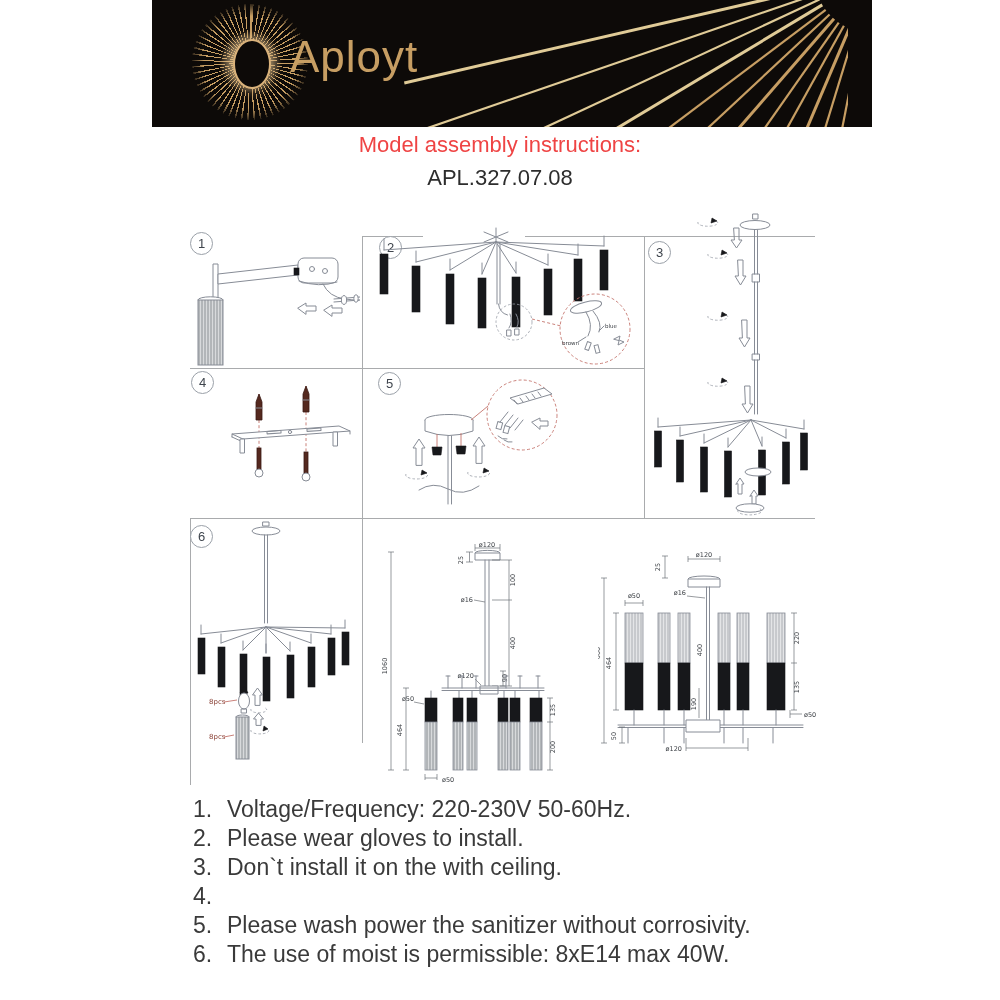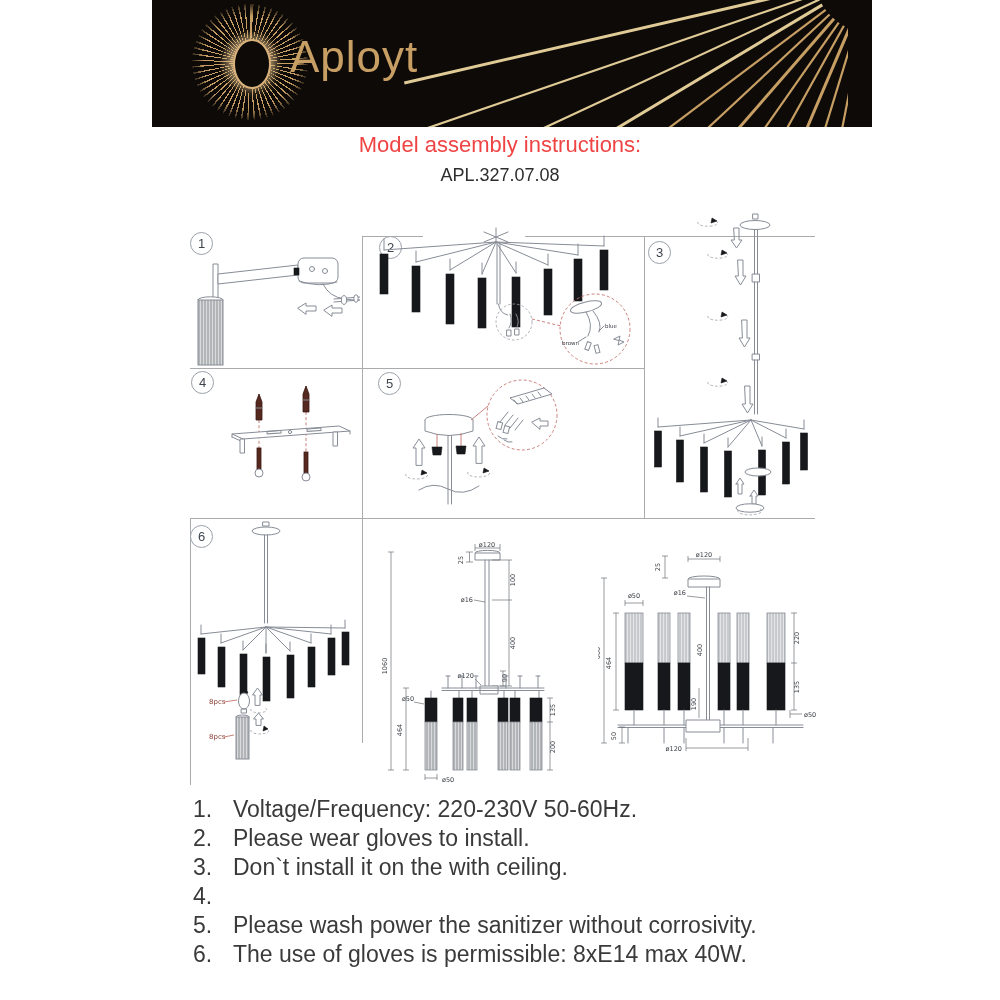--- a/index.html
+++ b/index.html
@@ -11,21 +11,21 @@
     background:
       radial-gradient(circle, rgba(13,10,8,0) 56%, #0d0a08 74%),
       radial-gradient(circle, rgba(240,210,160,0.75) 15%, rgba(240,210,160,0) 38%),
       repeating-conic-gradient(from 2deg,#c79e63 0deg 1.6deg, rgba(13,10,8,0) 1.6deg 6.4deg);}
   .sun-core{position:absolute;left:81px;top:39px;width:34px;height:46px;background:#0d0a08;
     border:2px solid #d9b27b;border-radius:50%;box-shadow:0 0 12px 3px rgba(222,184,126,.45);}
   .brand{position:absolute;left:138px;top:32px;font-size:44px;font-weight:400;letter-spacing:1px;color:#c79e63;}
   .rays{position:absolute;left:0;top:0;}
   
   .t1{position:absolute;left:0;top:132px;width:1000px;text-align:center;font-size:22px;color:#ef4444;}
-  .t2{position:absolute;left:0;top:165px;width:1000px;text-align:center;font-size:18px;color:#2d2d2d;}
+  .t2{position:absolute;left:0;top:165px;width:1000px;text-align:center;font-size:22px;color:#2d2d2d;}
   
   .gl{position:absolute;background:#a9abad;}
   
   .badge{position:absolute;width:21px;height:21px;border:1px solid #9aa0a8;border-radius:50%;
     color:#3f454d;font-size:13px;line-height:21px;text-align:center;background:#fff;}
   
   .draw{position:absolute;}
   .ln{stroke:#878c96;stroke-width:1;fill:none;stroke-linecap:round;stroke-linejoin:round;}
   .lnf{stroke:#878c96;stroke-width:1;fill:#ffffff;stroke-linejoin:round;}
   .blk{fill:#17181b;stroke:#17181b;stroke-width:.6;}
@@ -34,21 +34,21 @@
   .gryd{stroke:#9aa0a8;stroke-width:.8;stroke-dasharray:2.6 2;fill:none;}
   .dim{stroke:#6b7076;stroke-width:.7;fill:none;}
   .dtx{font:6.5px "DejaVu Sans",sans-serif;fill:#3d4146;}
   .wtx{font:5.5px "DejaVu Sans",sans-serif;fill:#3d4146;}
   .ptx{font:7px "DejaVu Sans",sans-serif;fill:#8a4136;}
   .drk{fill:#55291f;stroke:#3a1b14;stroke-width:.8;}
   
   .notes{position:absolute;left:193px;top:795px;width:660px;}
   .note-row{display:flex;font-size:23px;color:#3a3a3a;line-height:29px;}
   .note-num{width:28px;flex:0 0 28px;}
-  .note-text{margin-left:12px;}
+  .note-text{margin-left:6px;}
 </style>
 </head>
 <body>
 
 <div id="page">
 
   <div class="banner">
     <div class="sunburst"></div>
     <div class="sun-core"></div>
     <div class="brand">Aployt</div>
@@ -377,17 +377,17 @@
     </div>
     <div class="note-row">
       <span class="note-num">4.</span>
     </div>
     <div class="note-row">
       <span class="note-num">5.</span>
       <span class="note-text">Please wash power the sanitizer without corrosivity.</span>
     </div>
     <div class="note-row">
       <span class="note-num">6.</span>
-      <span class="note-text">The use of gloves is permissible: 8xE14 max 40W.</span>
+      <span class="note-text">The use of moist is permissible: 8xE14 max 40W.</span>
     </div>
   </div>
 
 </div>
 
 </body></html>

